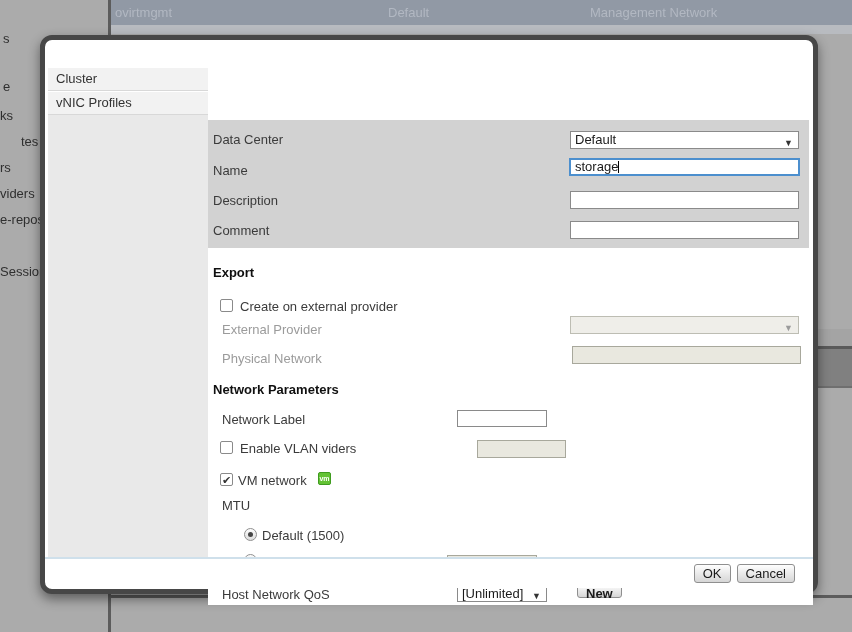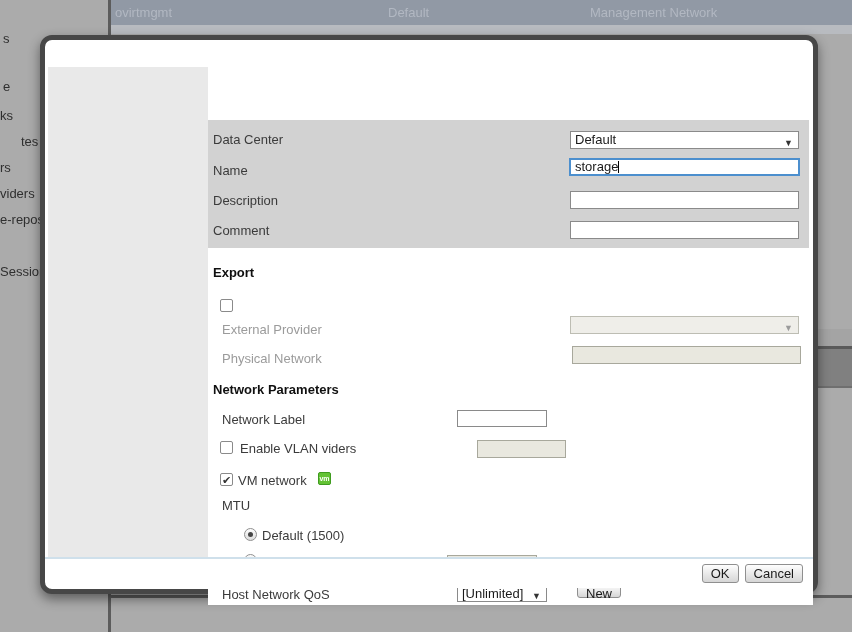--- a/index.html
+++ b/index.html
@@ -61,24 +61,24 @@
   .radio { position:absolute; width:13px; height:13px; border:1px solid #909090; border-radius:50%;
            background:linear-gradient(#fdfdfd,#dcdcdc); cursor:pointer; }
   .radio.selected::after { content:""; position:absolute; left:3px; top:3px; width:5px; height:5px;
            border-radius:50%; background:#454545; }
 
   .vm-icon { position:absolute; width:13px; height:13px; background:#63c234; border:1px solid #3f9b1f;
              border-radius:2px; color:#fff; font-size:7px; line-height:11px; text-align:center; font-weight:bold; }
 
   .btn { border:1px solid #8f8f8f; border-radius:3px; background:linear-gradient(#fefefe,#d6d6d6);
          color:#1a1a1a; font-size:13px; padding:1px 8px; cursor:pointer; font-family:"Liberation Sans",sans-serif; }
-  .new-btn { position:absolute; left:369px; top:470px; height:14px; }
+  .new-btn { position:absolute; left:369px; top:470px; height:14px;font-weight:bold; }
 
   .separator { position:absolute; left:0; top:517px; right:0; height:2px; background:#cfe0eb; }
-  .footer { position:absolute; left:1px; right:1px; top:519px; height:29px; background:#fff;
+  .footer { position:absolute; left:1px; right:9px; top:519px; height:29px; background:#fff;
             border-radius:0 0 6px 6px; display:flex; justify-content:flex-end; align-items:center;
             gap:6px; padding-right:9px; }
 </style>
 </head>
 <body>
 
 <div class="bg-layer">
   <div class="bg-toprow">
     <span class="cell" style="left:4px;">ovirtmgmt</span>
     <span class="cell" style="left:277px;">Default</span>
@@ -100,20 +100,26 @@
   <span class="frag" style="left:0; top:186px;">viders</span>
   <span class="frag" style="left:0; top:212px;">e-repos</span>
   <span class="frag" style="left:0; top:264px;">Session</span>
 </div>
 
 <div class="dialog">
   <div class="dialog-inner">
 
 
     <div class="tab-col">
+      <div class="tab plain">
+        <span>Cluster</span>
+      </div>
+      <div class="tab plain">
+        <span>vNIC Profiles</span>
+      </div>
     </div>
 
     <div class="form">
 
       <div class="gray-panel"></div>
 
       <span class="lbl" style="left:5px; top:18px;">Data Center</span>
       <div class="sel" style="left:362px; top:17px; width:229px;">
         <span>Default</span>
         <span class="arrow">▼</span>
@@ -130,20 +136,21 @@
       </div>
 
       <span class="lbl" style="left:5px; top:109px;">Comment</span>
       <div class="tin" style="left:362px; top:107px; width:229px;">
         <span></span>
       </div>
 
       <span class="heading" style="left:5px; top:151px;">Export</span>
 
       <span class="cb" style="left:12px; top:185px;"></span>
+      <span class="lbl" style="left:32px; top:185px;">Create on external provider</span>
 
       <span class="lbl dim" style="left:14px; top:208px;">External Provider</span>
       <div class="sel disabled" style="left:362px; top:202px; width:229px;">
         <span></span>
         <span class="arrow">▼</span>
       </div>
 
       <span class="lbl dim" style="left:14px; top:237px;">Physical Network</span>
       <div class="tin disabled" style="left:364px; top:232px; width:229px;">
         <span></span>

